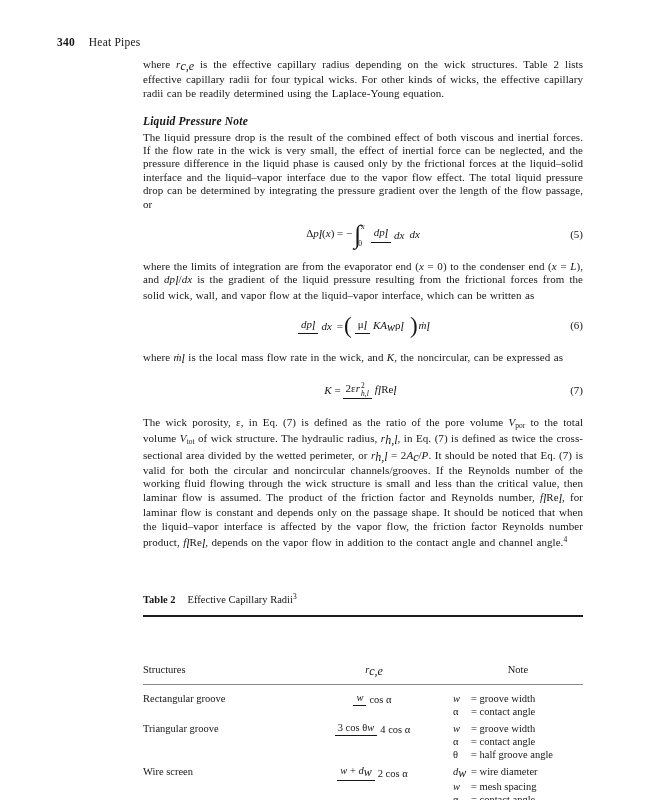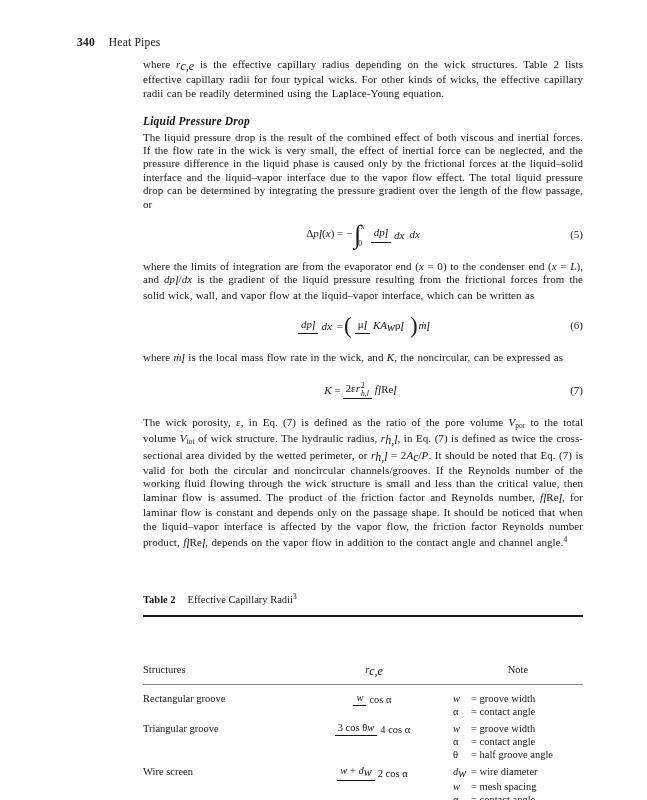--- a/index.html
+++ b/index.html
@@ -6,21 +6,21 @@
   .page{
     position:relative;
     width:647px;height:800px;
     background:#ffffff;
     margin:0 auto;
     font-family:"Liberation Serif","DejaVu Serif",serif;
     color:#161616;
     overflow:hidden;
   }
   .running-head{
-    position:absolute;top:36px;left:77px;
+    position:absolute;top:36px;left:57px;
     font-size:11.5px;letter-spacing:.2px;text-align:right;
   }
   .running-head .folio{font-weight:bold;margin-right:14px;}
   .content{
     position:absolute;left:143px;top:58px;width:440px;
     font-size:11px;line-height:13.4px;
   }
   .para{margin:0;text-align:justify;letter-spacing:.05px;word-spacing:.6px;}
   .section-heading{
     font-size:11.5px;font-weight:bold;font-style:italic;
@@ -67,21 +67,21 @@
 <div class="page">
 
   <div class="running-head">
     <span class="folio">340</span><span>Heat Pipes</span>
   </div>
 
   <div class="content">
 
     <p class="para"><span>where </span><span class="r-i">r</span><span class="r-isub">c,e</span><span> is the effective capillary radius depending on the wick structures. Table 2 lists effective capillary radii for four typical wicks. For other kinds of wicks, the effective capillary radii can be readily determined using the Laplace-Young equation.</span></p>
 
-    <h3 class="section-heading">Liquid Pressure Drop</h3>
+    <h3 class="section-heading">Liquid Pressure Note</h3>
 
     <p class="para"><span>The liquid pressure drop is the result of the combined effect of both viscous and inertial forces. If the flow rate in the wick is very small, the effect of inertial force can be neglected, and the pressure difference in the liquid phase is caused only by the frictional forces at the liquid–solid interface and the liquid–vapor interface due to the vapor flow effect. The total liquid pressure drop can be determined by integrating the pressure gradient over the length of the flow passage, or</span></p>
 
     <div class="eq">
       <span class="eq-body">
         <span><span>Δ</span><span class="r-i">p</span><span class="r-isub">l</span><span>(</span><span class="r-i">x</span><span>) = −</span></span>
         <span class="int-wrap">
           <span class="int-sign">∫</span>
           <span class="int-lims">
             <span class="lim-top">x</span>

